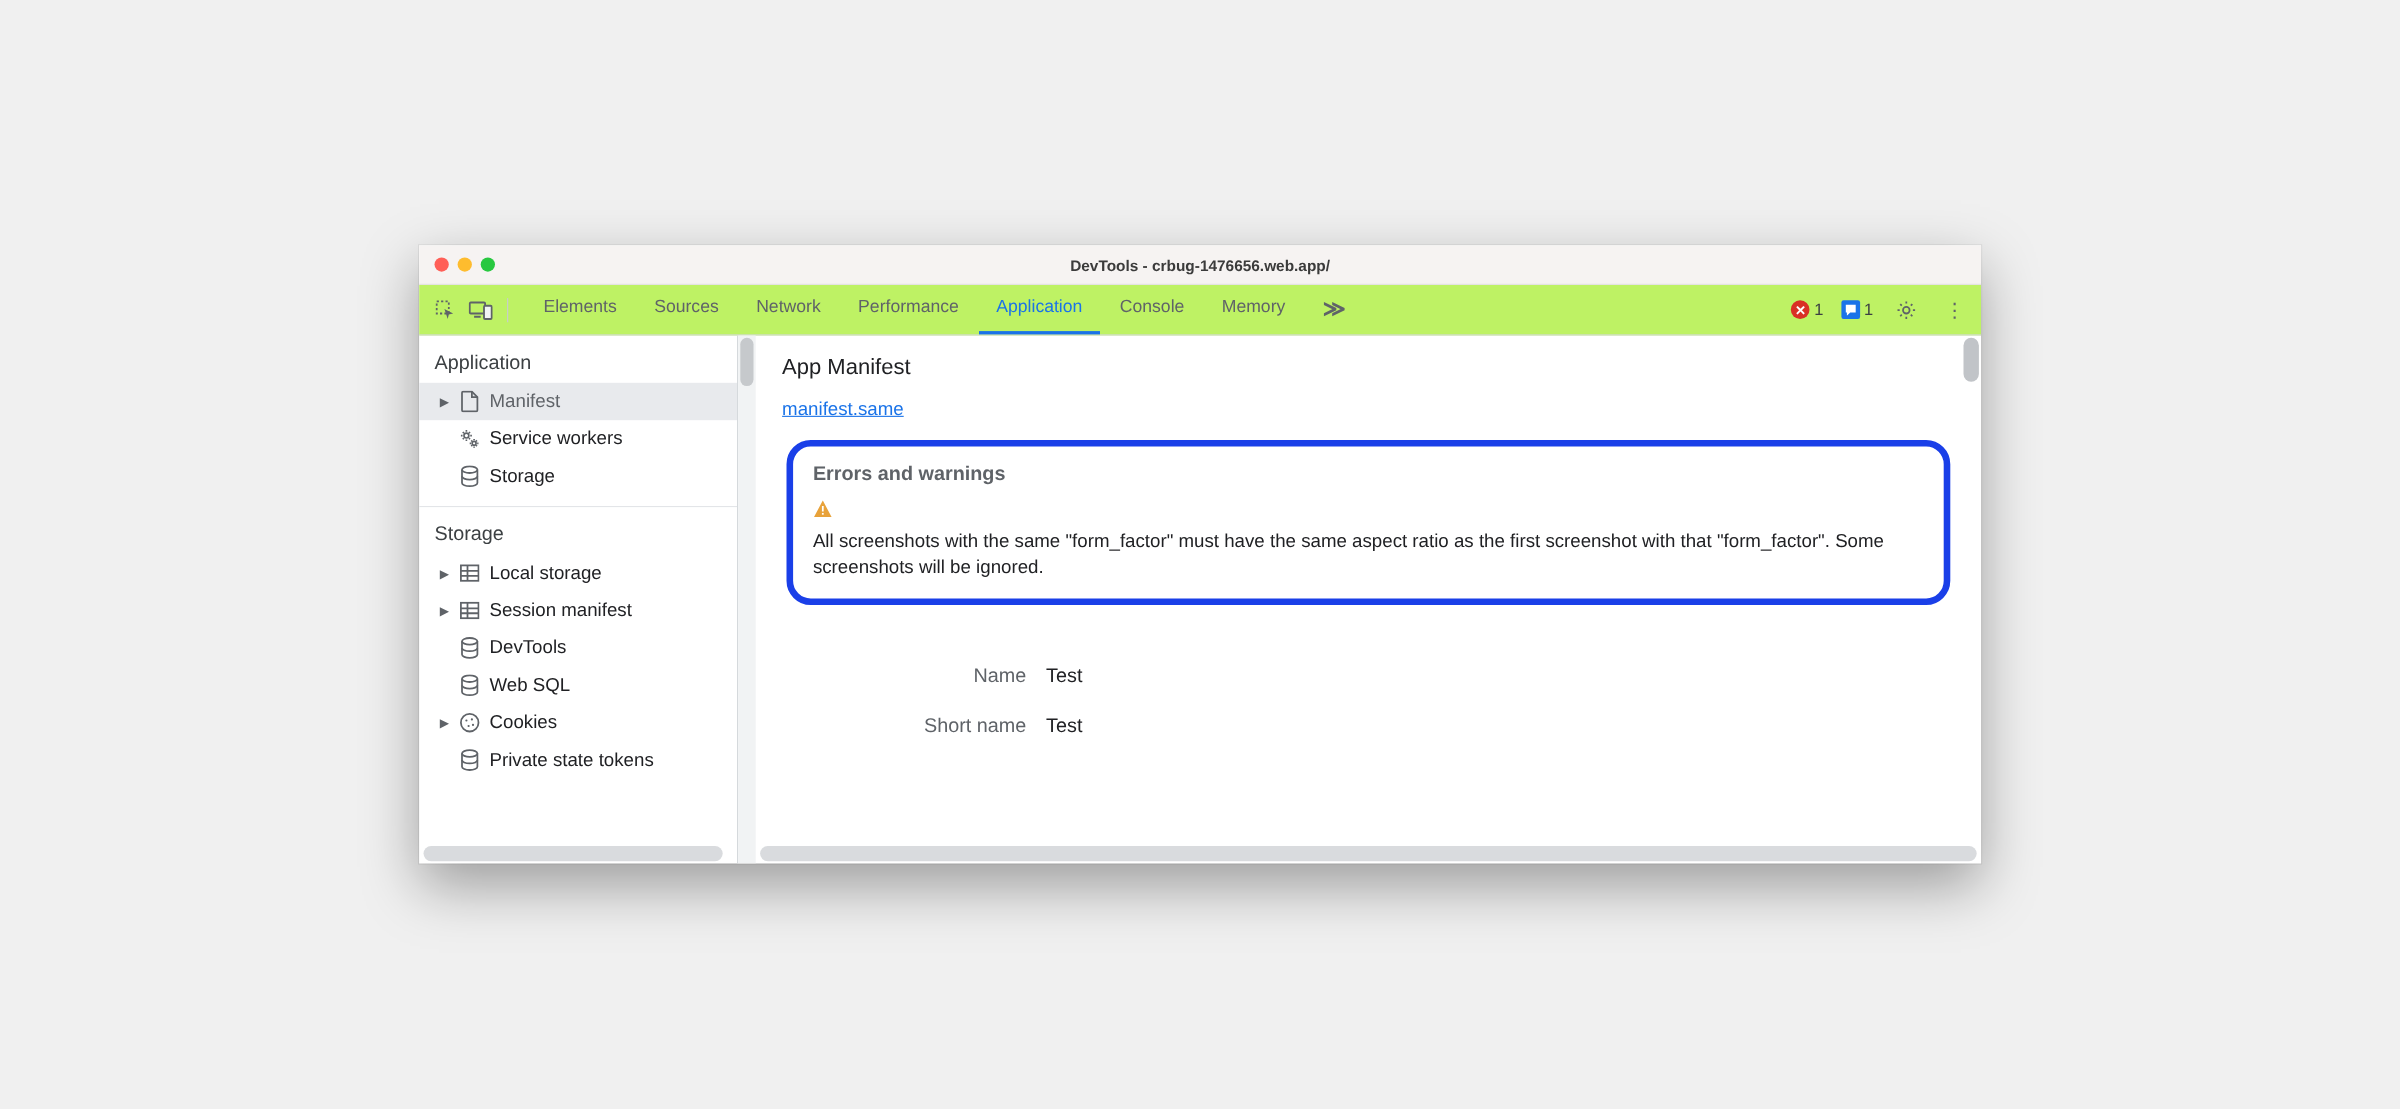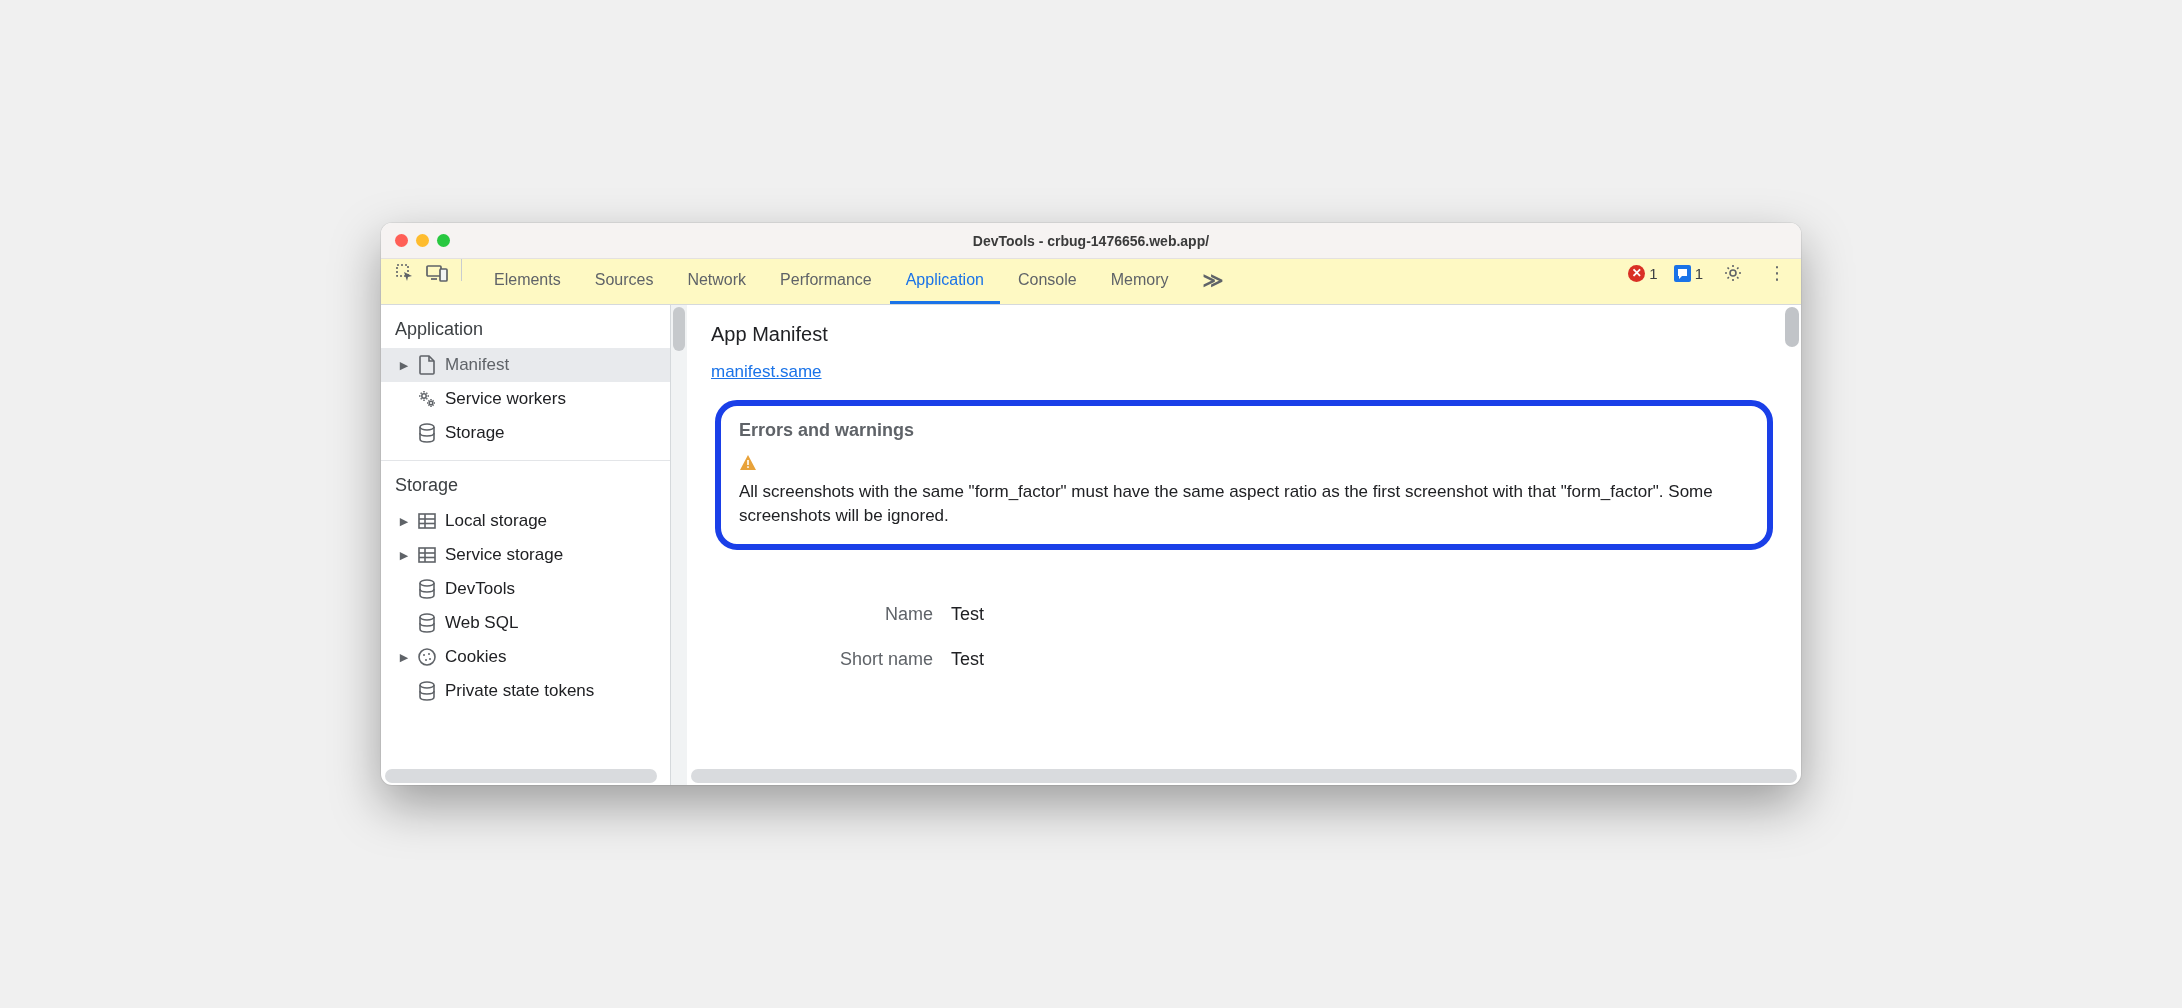--- a/index.html
+++ b/index.html
@@ -7,21 +7,21 @@
     font-family: -apple-system, "Helvetica Neue", Arial, sans-serif;
     background: #f0f0f0;
     display: flex;
     align-items: center;
     justify-content: center;
     min-height: 100vh;
   }
   .window {
     width: 1420px;
     background: #fff;
-    border-radius: 11px;
+    border-radius: 0;
     overflow: hidden;
     box-shadow: 0 20px 50px rgba(0,0,0,0.35), 0 0 0 1px rgba(0,0,0,0.06);
   }
   
   .titlebar {
     display: flex;
     align-items: center;
     height: 36px;
     background: #f6f3f2;
     border-bottom: 1px solid #e4e1e0;
@@ -41,23 +41,23 @@
     left: 0; right: 0;
     text-align: center;
     font-size: 14px;
     font-weight: 600;
     color: #3b3b3b;
     pointer-events: none;
   }
   
   .toolbar {
     display: flex;
-    align-items: flex-start;
+    align-items: center;
     height: 46px;
-    background: #fef9c3;
+    background: #bef264;
     border-bottom: 1px solid #d5d9dc;
     padding: 0 10px;
     gap: 4px;
   }
   .tb-icon {
     width: 28px; height: 28px;
     display: flex; align-items: center; justify-content: center;
     color: #5f6368;
     border-radius: 3px;
   }
@@ -310,21 +310,21 @@
       <div class="tree-item">
         <span class="tree-arrow">▶</span>
         <span class="tree-icon">
           <svg width="18" height="18" viewBox="0 0 18 18" fill="none" stroke="#5f6368" stroke-width="1.6">
               <rect x="1" y="2" width="16" height="14"></rect>
               <line x1="1" y1="7" x2="17" y2="7"></line>
               <line x1="1" y1="11.5" x2="17" y2="11.5"></line>
               <line x1="7" y1="2" x2="7" y2="16"></line>
             </svg>
         </span>
-        <span>Service storage</span>
+        <span>Session manifest</span>
       </div>
 
       <div class="tree-item">
         <span class="tree-arrow blank">▶</span>
         <span class="tree-icon">
           <svg width="18" height="20" viewBox="0 0 18 20" fill="none" stroke="#5f6368" stroke-width="1.6">
               <ellipse cx="9" cy="4" rx="7" ry="3"></ellipse>
               <path d="M2 4v12c0 1.7 3.1 3 7 3s7-1.3 7-3V4"></path>
               <path d="M2 10c0 1.7 3.1 3 7 3s7-1.3 7-3"></path>
             </svg>

